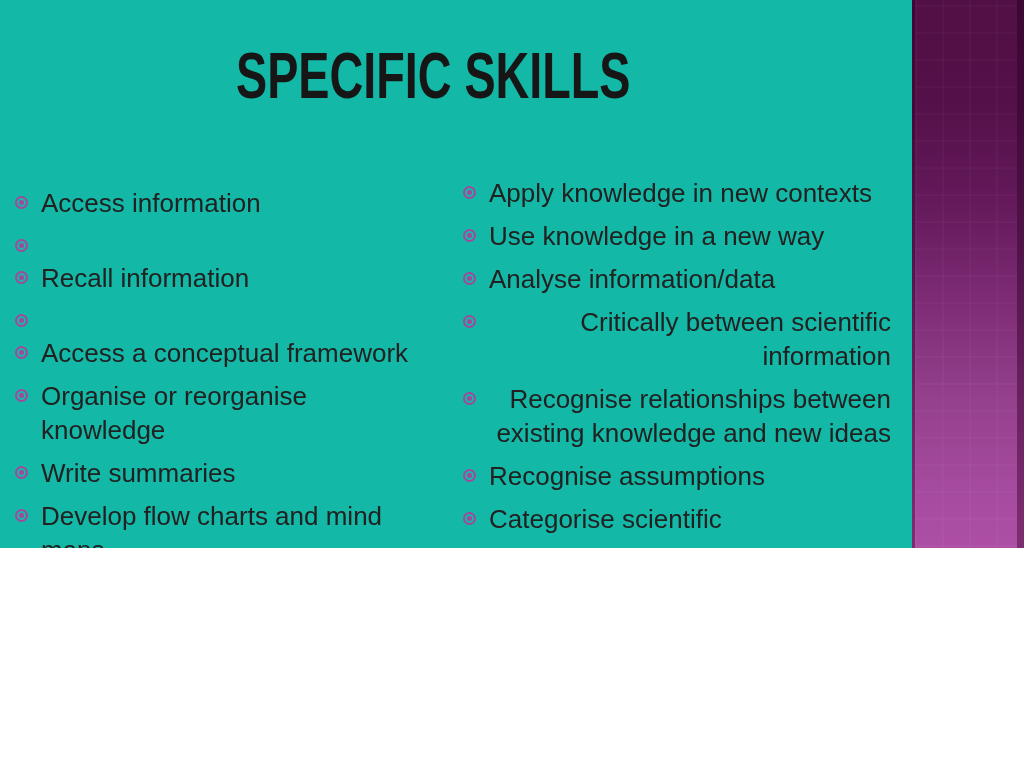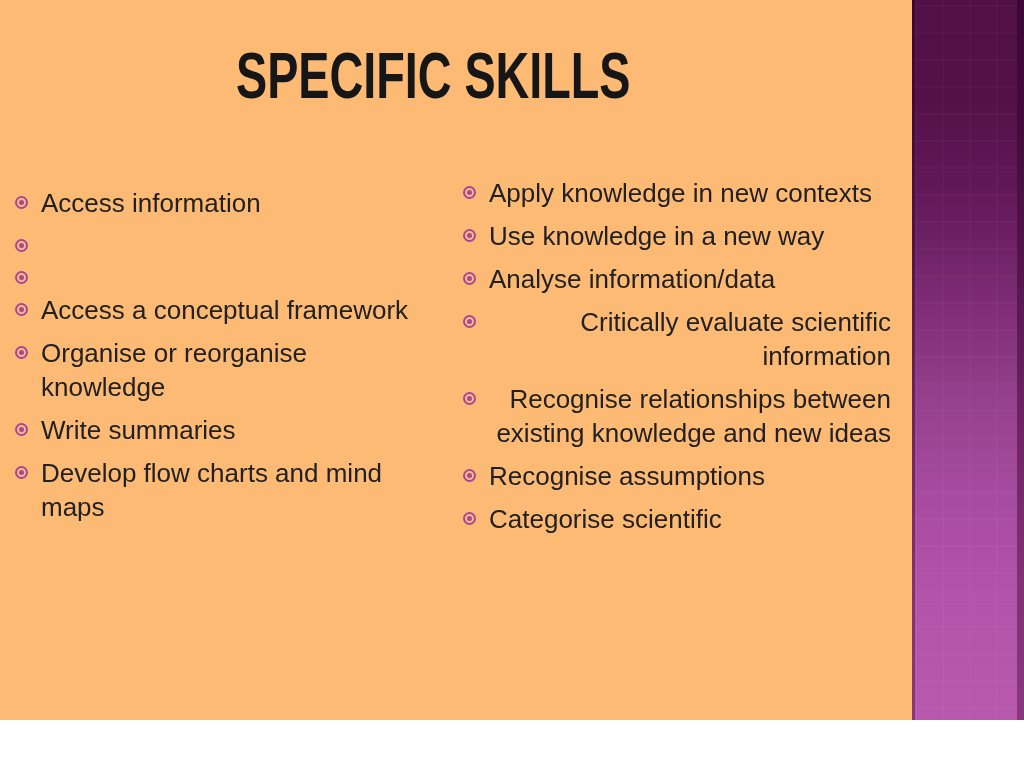--- a/index.html
+++ b/index.html
@@ -3,22 +3,22 @@
 <meta charset="utf-8">
 <style>
   html, body {
     margin: 0;
     padding: 0;
     background: #ffffff;
   }
   .slide {
     position: relative;
     width: 1024px;
-    height: 720px;
-    background: #fdba74;
+    height: 548px;
+    background: #14b8a6;
     overflow: hidden;
     font-family: "Liberation Sans", sans-serif;
   }
 
   
   .title {
     position: absolute;
     top: 44px;
     left: 0;
     width: 866px;
@@ -125,20 +125,24 @@
 
       <li class="item">
         <span class="bullet"></span>
         <span class="item-text">Access information</span>
       </li>
 
       <li class="item">
         <span class="bullet"></span>
       </li>
 
+      <li class="item">
+        <span class="bullet"></span>
+        <span class="item-text">Recall information</span>
+      </li>
 
       <li class="item">
         <span class="bullet"></span>
       </li>
 
       <li class="item">
         <span class="bullet"></span>
         <span class="item-text">Access a conceptual framework</span>
       </li>
 
@@ -171,21 +175,21 @@
         <span class="item-text">Use knowledge in a new way</span>
       </li>
 
       <li class="item">
         <span class="bullet"></span>
         <span class="item-text">Analyse information/data</span>
       </li>
 
       <li class="item">
         <span class="bullet"></span>
-        <span class="item-text">Critically evaluate scientific information</span>
+        <span class="item-text">Critically between scientific information</span>
       </li>
 
       <li class="item">
         <span class="bullet"></span>
         <span class="item-text">Recognise relationships between existing knowledge and new ideas</span>
       </li>
 
       <li class="item">
         <span class="bullet"></span>
         <span class="item-text">Recognise assumptions</span>

